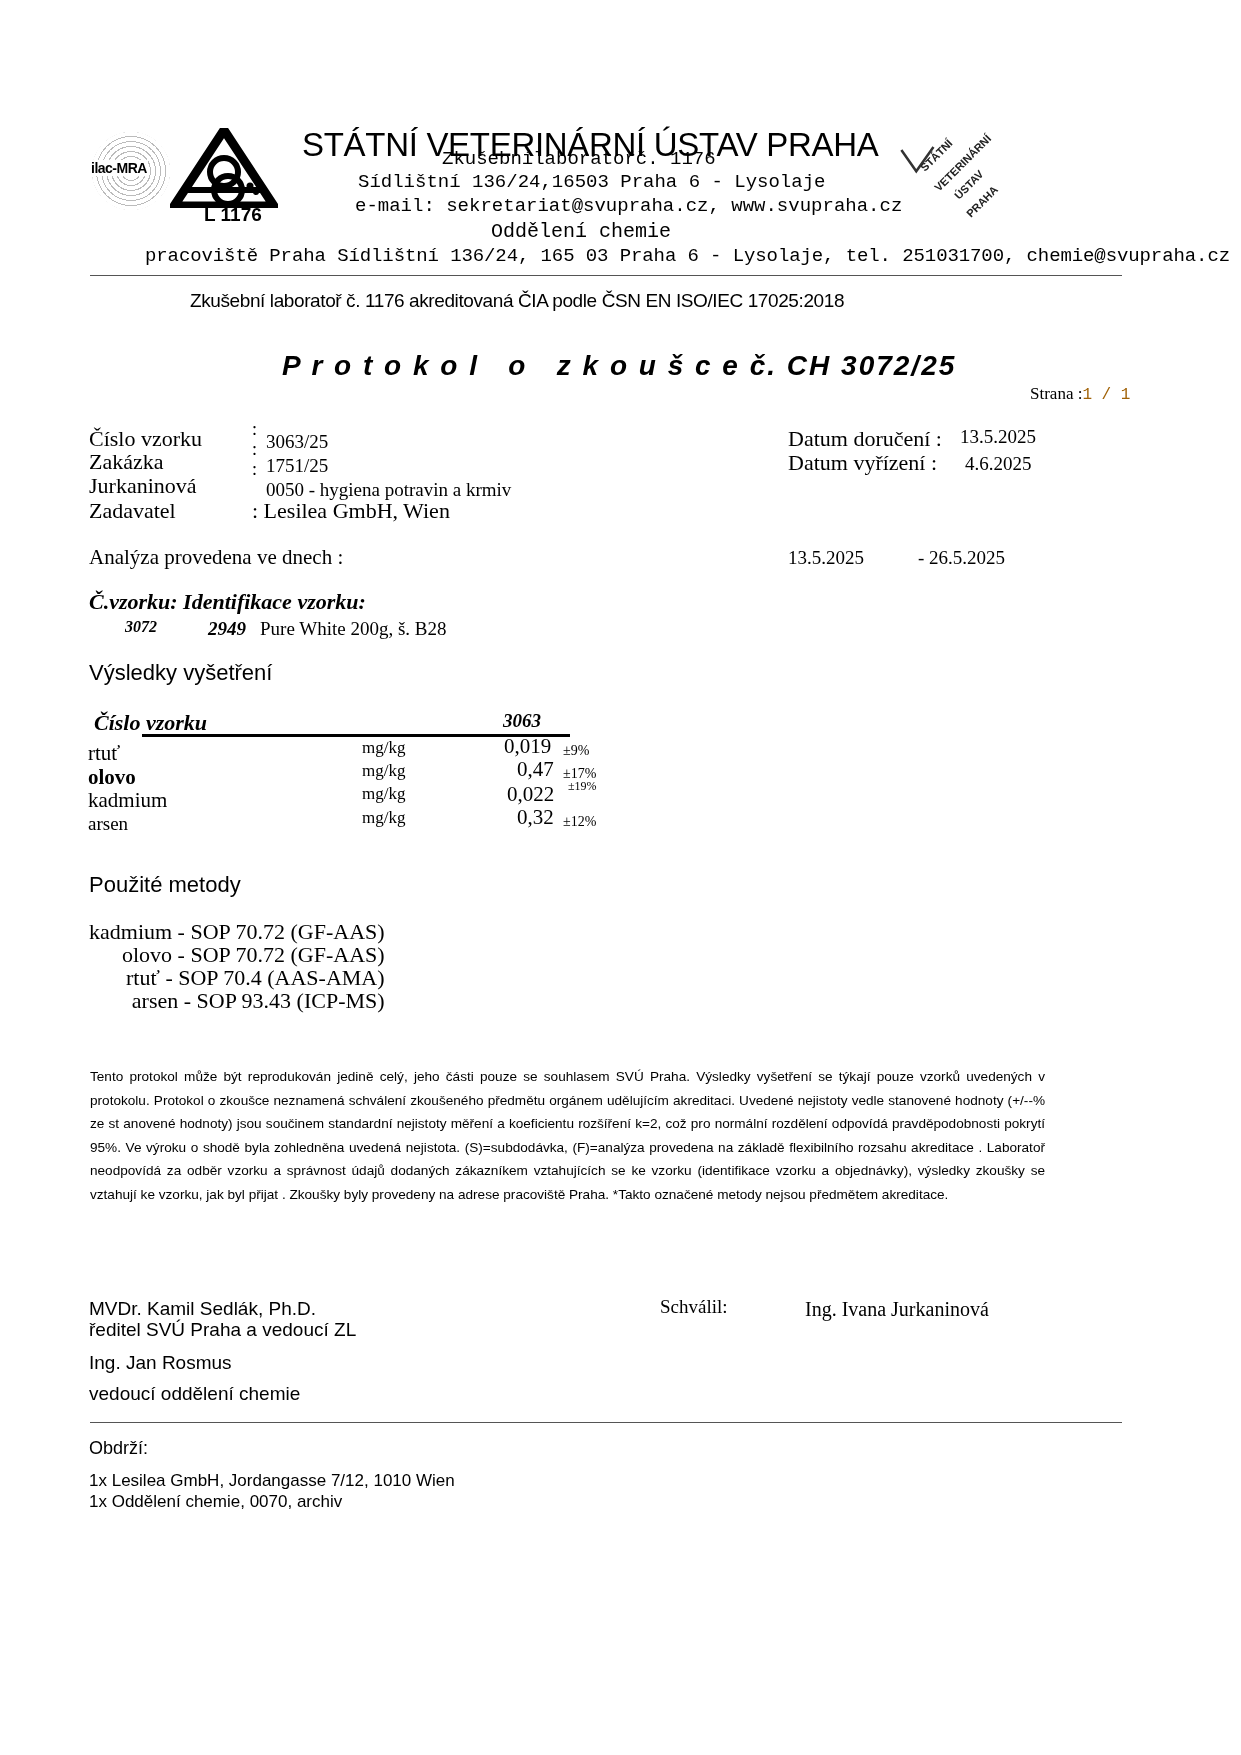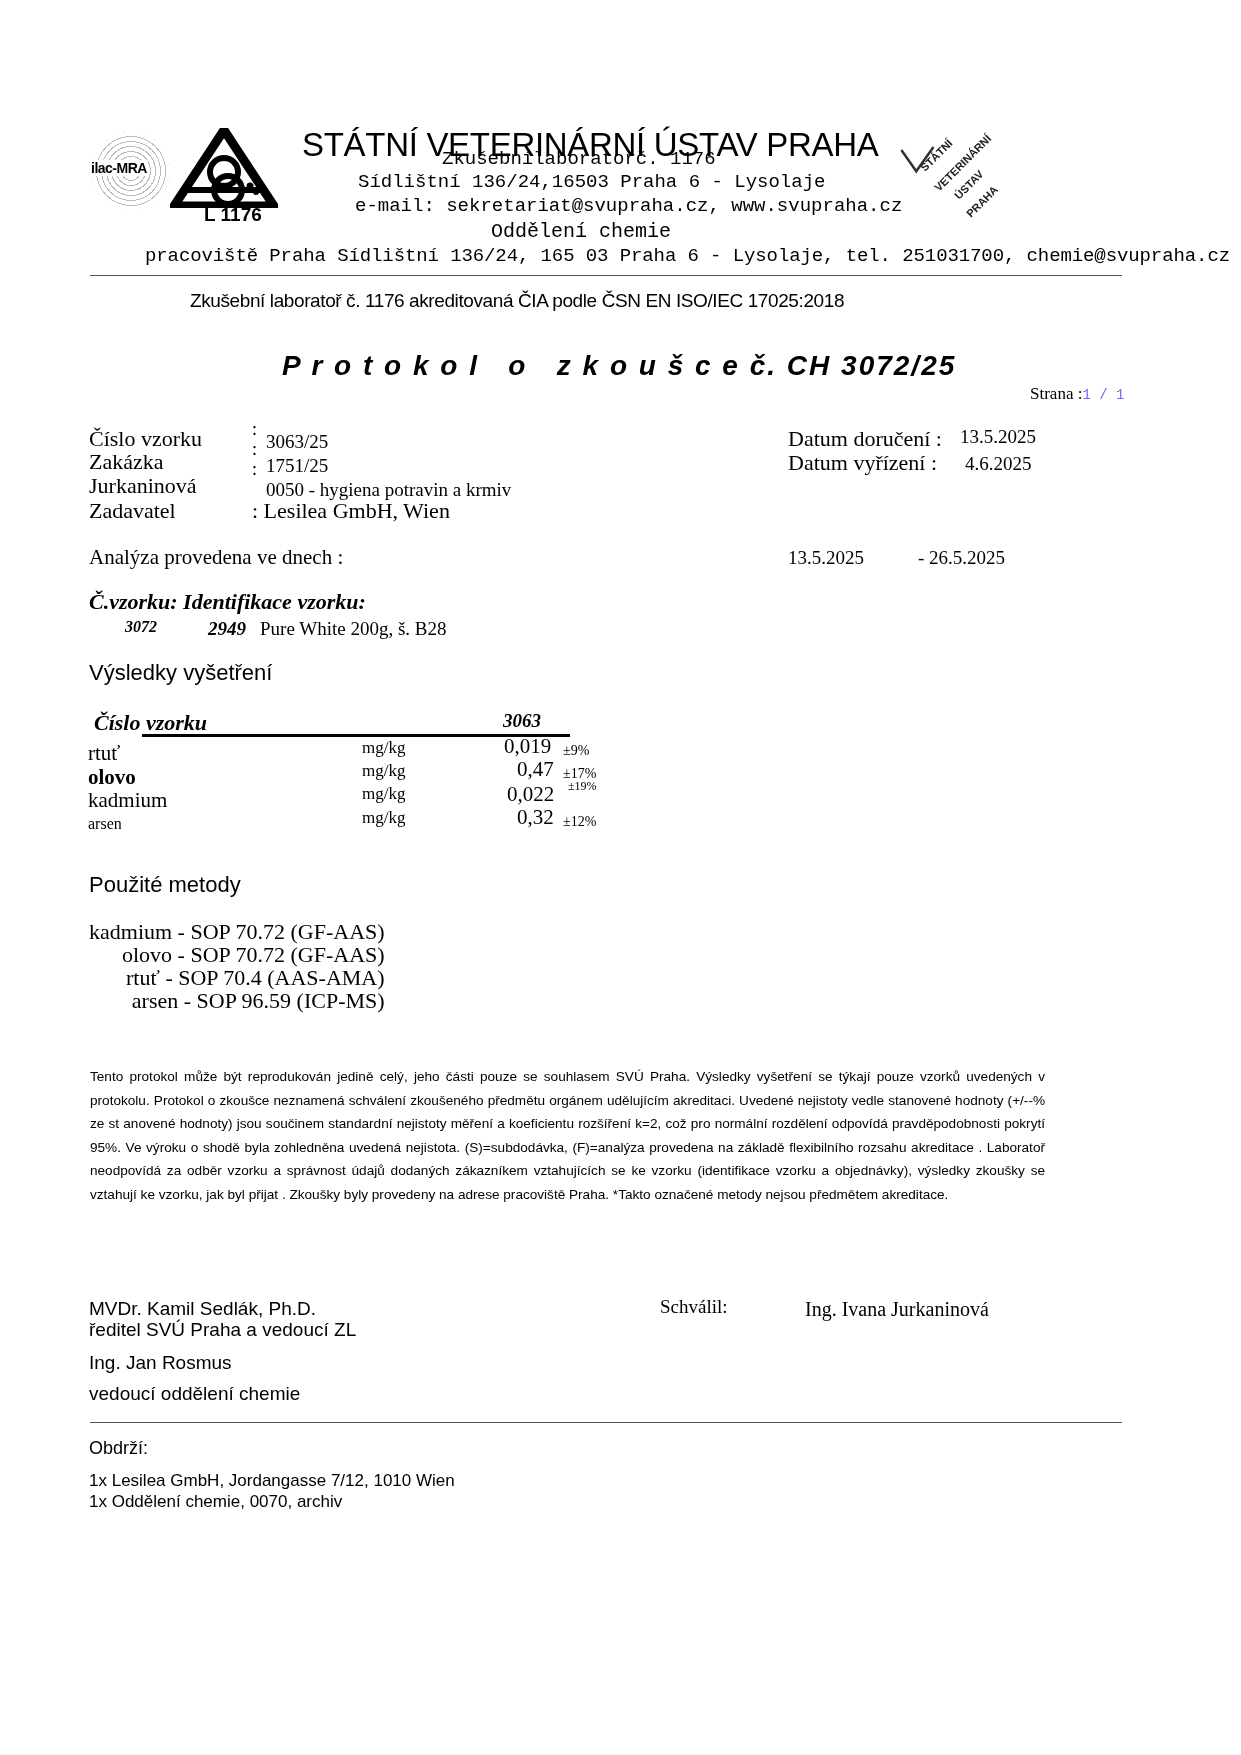--- a/index.html
+++ b/index.html
@@ -17,21 +17,21 @@
     
     .logo-ilac { left: 92px; top: 132px; width: 78px; height: 78px; border-radius: 50%;
       background: repeating-radial-gradient(circle at 50% 50%, #fff 0 4px, #bbb 4px 5px); }
     .logo-ilac span { position: absolute; left: -2px; top: 28px; font-family: "Liberation Sans", sans-serif; font-weight: bold; font-size: 14px; background: #fff; padding: 0 1px; letter-spacing: -0.5px; }
     .logo-l1176 { left: 170px; top: 128px; width: 108px; height: 100px; }
     .logo-svu { left: 900px; top: 125px; width: 110px; height: 110px; }
 
     
     .protocol-title { left: 282px; top: 350px; font-family: "Liberation Sans", sans-serif; font-weight: bold; font-style: italic; font-size: 28px; letter-spacing: 2px; }
     .page-no { left: 1030px; top: 384px; font-size: 17px; }
-    .page-no .val { font-family: "Liberation Mono", monospace; font-size: 14px; color: #8b5cf6; }
+    .page-no .val { font-family: "Liberation Mono", monospace; font-size: 16px; color: #a16207; }
 
     
     .lbl { font-size: 22px; line-height: 22px; }
     .val-sm { font-size: 19px; }
 
     
     .section-h { font-family: "Liberation Sans", sans-serif; font-size: 22px; }
     .tbl-rule { left: 142px; top: 734px; width: 428px; height: 3px; background: #000; }
     .unit { font-size: 17px; }
     .num { font-size: 21px; }
@@ -139,33 +139,33 @@
     <div class="abs num" style="left:517px;top:757px;">0,47</div>
     <div class="abs unc" style="left:563px;top:766px;">±17%</div>
   </div>
   <div>
     <div class="abs lbl" style="left:88px;top:789px;font-size:21px;">kadmium</div>
     <div class="abs unit" style="left:362px;top:784px;">mg/kg</div>
     <div class="abs num" style="left:507px;top:782px;">0,022</div>
     <div class="abs unc" style="left:568px;top:779px;font-size:12px;">±19%</div>
   </div>
   <div>
-    <div class="abs lbl" style="left:88px;top:813px;font-size:16px;">arsen</div>
+    <div class="abs lbl" style="left:88px;top:813px;font-size:19px;">arsen</div>
     <div class="abs unit" style="left:362px;top:808px;">mg/kg</div>
     <div class="abs num" style="left:517px;top:805px;">0,32</div>
     <div class="abs unc" style="left:563px;top:814px;">±12%</div>
   </div>
 </div>
 
 <div class="abs section-h" style="left:89px;top:872px;">Použité metody</div>
 <div class="abs" style="left:89px;top:920px;font-size:22px;line-height:23px;text-align:right;">
   <div>kadmium - SOP 70.72 (GF-AAS)</div>
   <div>olovo - SOP 70.72 (GF-AAS)</div>
   <div>rtuť - SOP 70.4 (AAS-AMA)</div>
-  <div>arsen - SOP 96.59 (ICP-MS)</div>
+  <div>arsen - SOP 93.43 (ICP-MS)</div>
 </div>
 
 <div class="abs disclaimer">Tento protokol může být reprodukován jedině celý, jeho části pouze se souhlasem SVÚ Praha. Výsledky vyšetření se týkají pouze vzorků uvedených v protokolu. Protokol o zkoušce neznamená schválení zkoušeného předmětu orgánem udělujícím akreditaci. Uvedené nejistoty vedle stanovené hodnoty (+/--% ze st anovené hodnoty) jsou součinem standardní nejistoty měření a koeficientu rozšíření k=2, což pro normální rozdělení odpovídá pravděpodobnosti pokrytí 95%. Ve výroku o shodě byla zohledněna uvedená nejistota. (S)=subdodávka, (F)=analýza provedena na základě flexibilního rozsahu akreditace . Laboratoř neodpovídá za odběr vzorku a správnost údajů dodaných zákazníkem vztahujících se ke vzorku (identifikace vzorku a objednávky), výsledky zkoušky se vztahují ke vzorku, jak byl přijat . Zkoušky byly provedeny na adrese pracoviště Praha. *Takto označené metody nejsou předmětem akreditace.</div>
 
 <div class="abs sig" style="left:89px;top:1298px;">MVDr. Kamil Sedlák, Ph.D.</div>
 <div class="abs sig" style="left:89px;top:1319px;">ředitel SVÚ Praha a vedoucí ZL</div>
 <div class="abs sig" style="left:89px;top:1352px;">Ing. Jan Rosmus</div>
 <div class="abs sig" style="left:89px;top:1383px;">vedoucí oddělení chemie</div>
 <div class="abs" style="left:660px;top:1296px;font-size:19px;">Schválil:</div>
 <div class="abs" style="left:805px;top:1298px;font-size:20px;">Ing. Ivana Jurkaninová</div>

